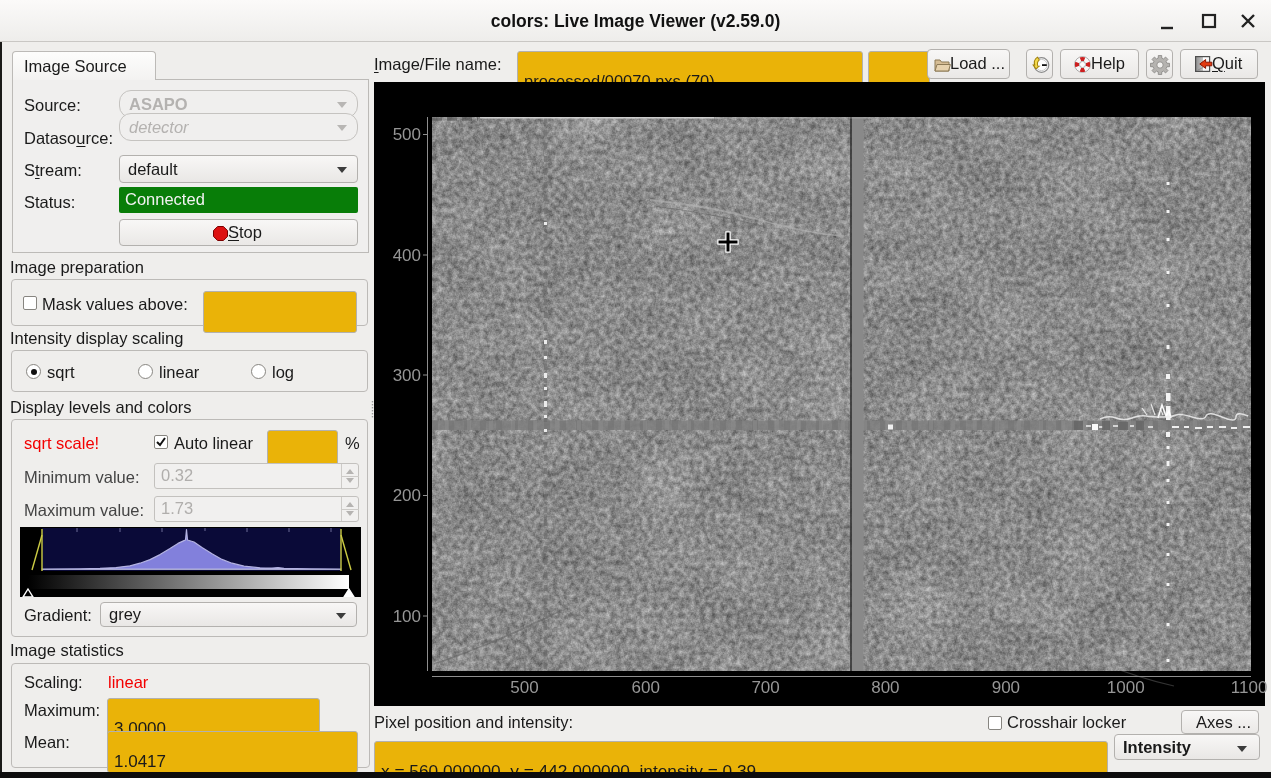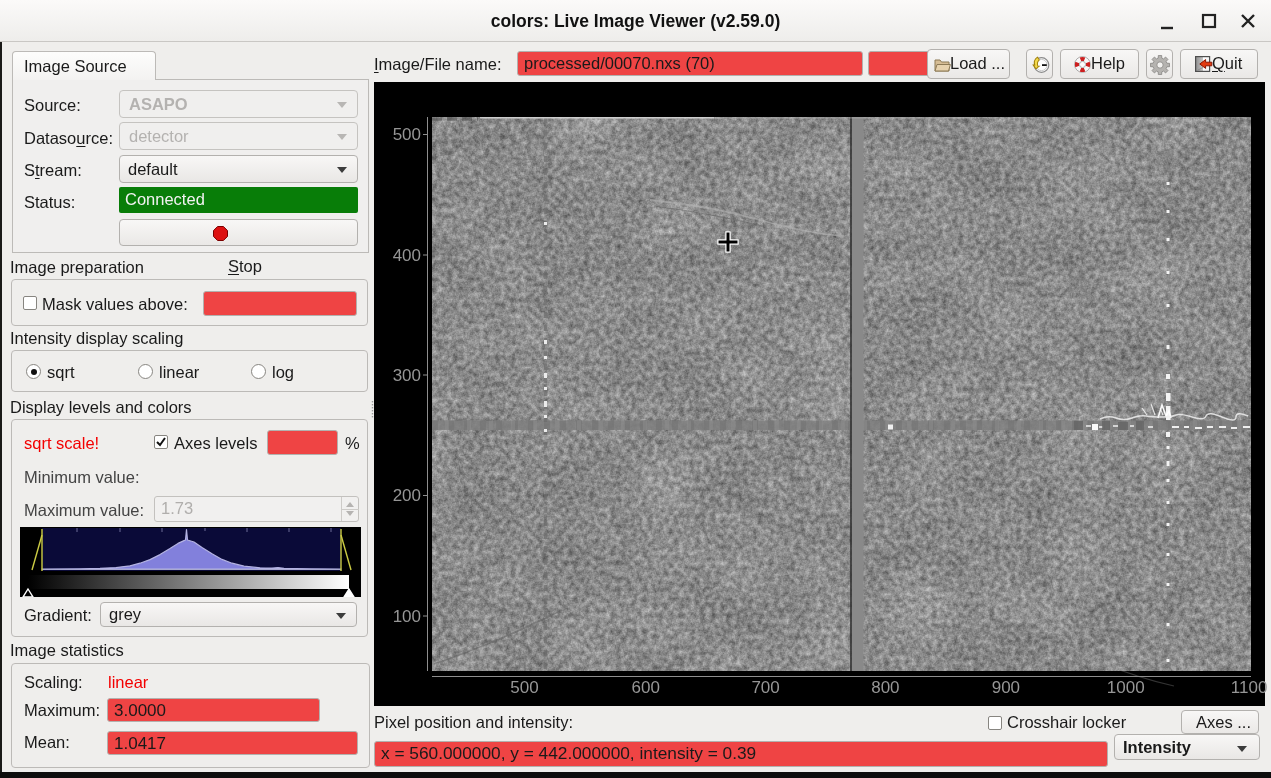--- a/index.html
+++ b/index.html
@@ -11,29 +11,29 @@
 #titlebar { position:absolute; left:0; top:0; width:1271px; height:42px;
   background:linear-gradient(#fbfaf9, #eeedeb); border-bottom:1px solid #c9c7c4; }
 #titlebar .title { position:absolute; left:0; right:0; top:11px; text-align:center;
   font-weight:bold; font-size:17.5px; color:#111; }
 .winbtn { position:absolute; top:0; width:40px; height:42px; color:#222; }
 
 .label { position:absolute; white-space:nowrap; line-height:19px; }
 .gbox  { position:absolute; border:1px solid #bcbab7; border-radius:4px; }
 .btn   { position:absolute; background:linear-gradient(#f8f7f6,#eae8e6);
          border:1px solid #b3b1ae; border-radius:4px; }
-.field { position:absolute; background:#ef4444; border:1px solid #b3b1ae;
-         border-radius:3px; padding:2px 6px; line-height:19px; }
+.field { position:absolute; background:#eab308; border:1px solid #b3b1ae;
+         border-radius:3px; padding:20px 6px; line-height:19px; }
 .dfield{ position:absolute; background:#f1f0ef; border:1px solid #c3c1be;
          border-radius:3px; padding:2px 6px; color:#b0aeac; line-height:19px; }
 .combo { position:absolute; background:linear-gradient(#f8f7f6,#e9e7e5);
          border:1px solid #b3b1ae; border-radius:4px; }
 .combo .txt { position:absolute; left:8px; top:3px; }
 .dcombo{ position:absolute; background:#f0efee; border:1px solid #c5c3c0;
-         border-radius:4px; color:#b4b2b0; }
+         border-radius:12px; color:#b4b2b0; }
 .arrow { position:absolute; width:0; height:0; border-left:5px solid transparent;
          border-right:5px solid transparent; border-top:6px solid #3c3c3c; }
 .darrow{ position:absolute; width:0; height:0; border-left:5px solid transparent;
          border-right:5px solid transparent; border-top:6px solid #b8b6b4; }
 .cb    { position:absolute; width:14px; height:14px; background:#fff;
          border:1px solid #878580; border-radius:2px; }
 .radio { position:absolute; width:15px; height:15px; background:#fff;
          border:1px solid #878580; border-radius:50%; }
 .red   { color:#f30000; }
 u.mn { text-decoration:underline; text-underline-offset:2px; }
@@ -68,41 +68,41 @@
   <div class="abs" style="left:12px; top:37px; width:357px; height:174px; border:1px solid #bcbab7; background:#f0efee;"></div>
   <div class="abs" style="left:13px; top:37px; width:142px; height:1px; background:#f3f2f1;"></div>
 
   <div class="label" style="left:24px; top:54px;">Source:</div>
   <div class="dcombo" style="left:119px; top:48px; width:239px; height:28px;">
       <span style="position:absolute;left:9px;top:4px;font-weight:bold;">ASAPO</span>
       <span class="darrow" style="right:10px; top:11px;"></span>
     </div>
 
   <div class="label" style="left:24px; top:87px;">Dataso<u class="mn">u</u>rce:</div>
-  <div class="dcombo" style="left:119px; top:80px; width:239px; height:28px;">
+  <div class="dcombo" style="left:119px; top:71px; width:239px; height:28px;font-style:italic;">
       <span style="position:absolute;left:9px;top:4px;">detector</span>
       <span class="darrow" style="right:10px; top:11px;"></span>
     </div>
 
   <div class="label" style="left:24px; top:119px;">S<u class="mn">t</u>ream:</div>
   <div class="combo" style="left:119px; top:113px; width:239px; height:28px;">
       <span class="txt" style="top:4px;">default</span>
       <span class="arrow" style="right:10px; top:11px;"></span>
     </div>
 
   <div class="label" style="left:24px; top:151px;">Status:</div>
   <div class="abs" style="left:119px; top:145px; width:239px; height:26px; background:#087d08; color:#f2f2f2; border-radius:2px;">
       <span style="position:absolute; left:6px; top:3px;">Connected</span>
     </div>
 
   <div class="btn" style="left:119px; top:177px; width:239px; height:27px;">
     <svg class="abs" style="left:93px; top:6px;" width="15" height="15" viewBox="0 0 15 15">
         <polygon points="4.6,0.5 10.4,0.5 14.5,4.6 14.5,10.4 10.4,14.5 4.6,14.5 0.5,10.4 0.5,4.6" fill="#dd1111" stroke="#7a0000" stroke-width="1"></polygon>
       </svg>
-    <span style="position:absolute; left:108px; top:3px;margin-top:34px;"><u class="mn">S</u>top</span>
+    <span style="position:absolute; left:108px; top:3px;"><u class="mn">S</u>top</span>
   </div>
 
   <div class="label" style="left:10px; top:216px;">Image preparation</div>
   <div class="gbox" style="left:11px; top:237px; width:357px; height:47px;"></div>
   <div class="cb" style="left:23px; top:254px;"></div>
   <div class="label" style="left:42px; top:253px;">Mask values above:</div>
   <div class="field" style="left:203px; top:249px; width:154px; height:25px;"></div>
 
   <div class="label" style="left:10px; top:287px;">Intensity display scaling</div>
   <div class="gbox" style="left:11px; top:308px; width:357px; height:42px;"></div>
@@ -116,25 +116,30 @@
   <div class="label" style="left:272px; top:321px;">log</div>
 
   <div class="label" style="left:10px; top:356px;">Display levels and colors</div>
   <div class="gbox" style="left:11px; top:377px; width:357px; height:218px;"></div>
   <div class="label red" style="left:24px; top:392px;">sqrt scale!</div>
   <div class="cb" style="left:154px; top:393px;">
       <svg width="12" height="12" style="position:absolute;left:0px;top:0px;">
         <path d="M2 6 L5 9 L10 2" stroke="#111" stroke-width="2" fill="none"></path>
       </svg>
     </div>
-  <div class="label" style="left:174px; top:392px;">Axes levels</div>
+  <div class="label" style="left:174px; top:392px;">Auto linear</div>
   <div class="field" style="left:267px; top:388px; width:71px; height:25px;"></div>
   <div class="label" style="left:345px; top:392px;">%</div>
 
   <div class="label" style="left:24px; top:426px; color:#444;">Minimum value:</div>
+  <div class="dfield" style="left:154px; top:421px; width:205px; height:26px;">0.32<span class="spin">
+        <span class="su"></span>
+        <span class="sd"></span>
+        <span class="mid"></span>
+      </span></div>
   <div class="label" style="left:24px; top:459px; color:#444;">Maximum value:</div>
   <div class="dfield" style="left:154px; top:454px; width:205px; height:26px;">1.73<span class="spin">
         <span class="su"></span>
         <span class="sd"></span>
         <span class="mid"></span>
       </span></div>
 
   <svg class="abs" style="left:20px; top:485px;" width="341" height="70" viewBox="0 0 341 70">
     <defs>
         <linearGradient id="greybar" x1="0" y1="0" x2="1" y2="0">

